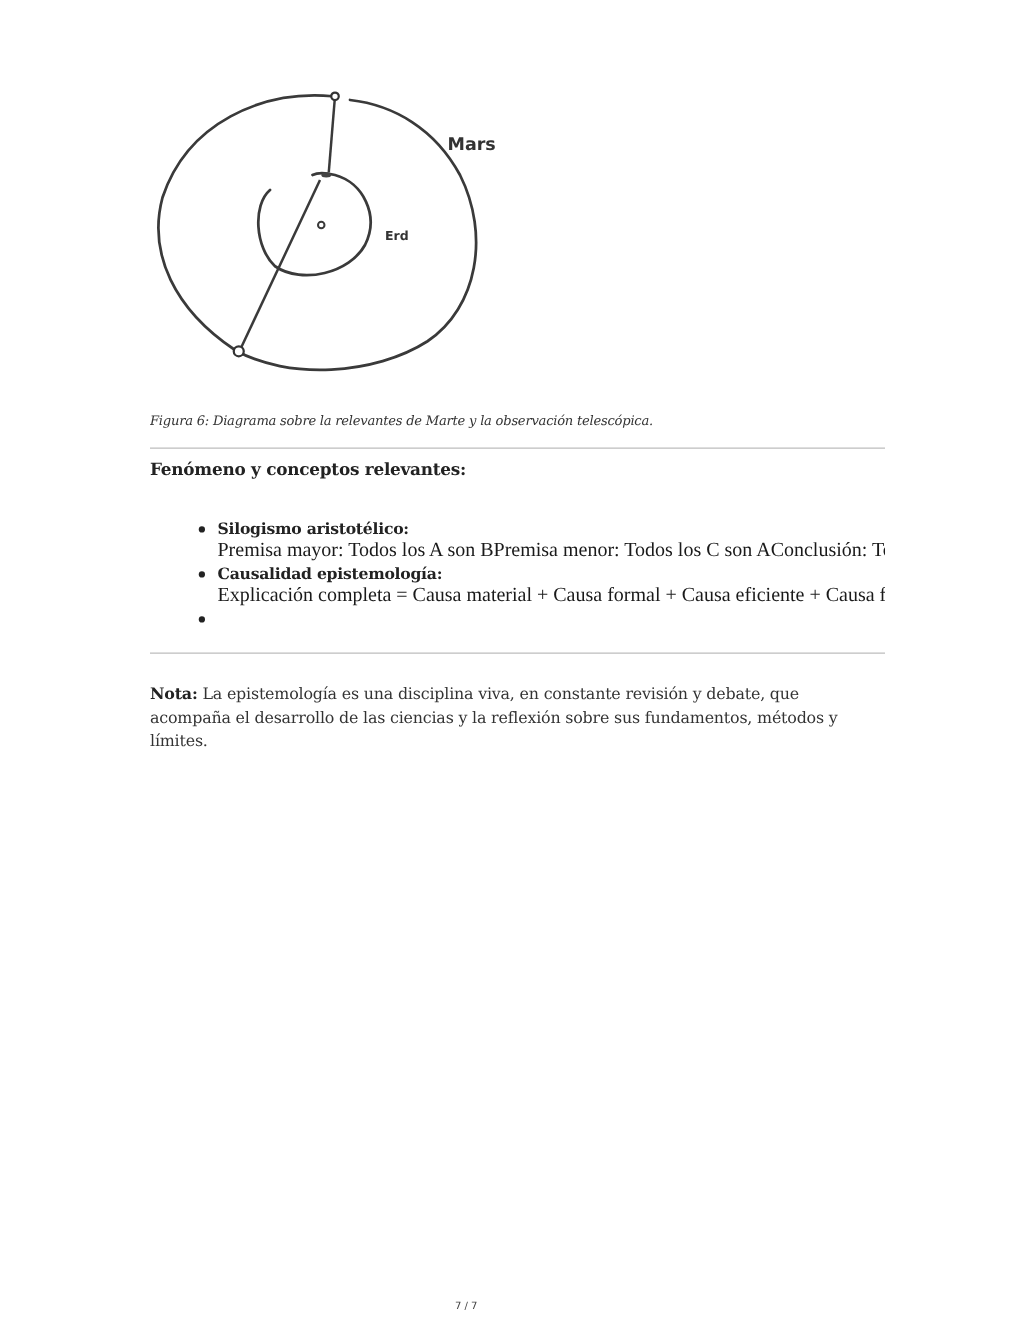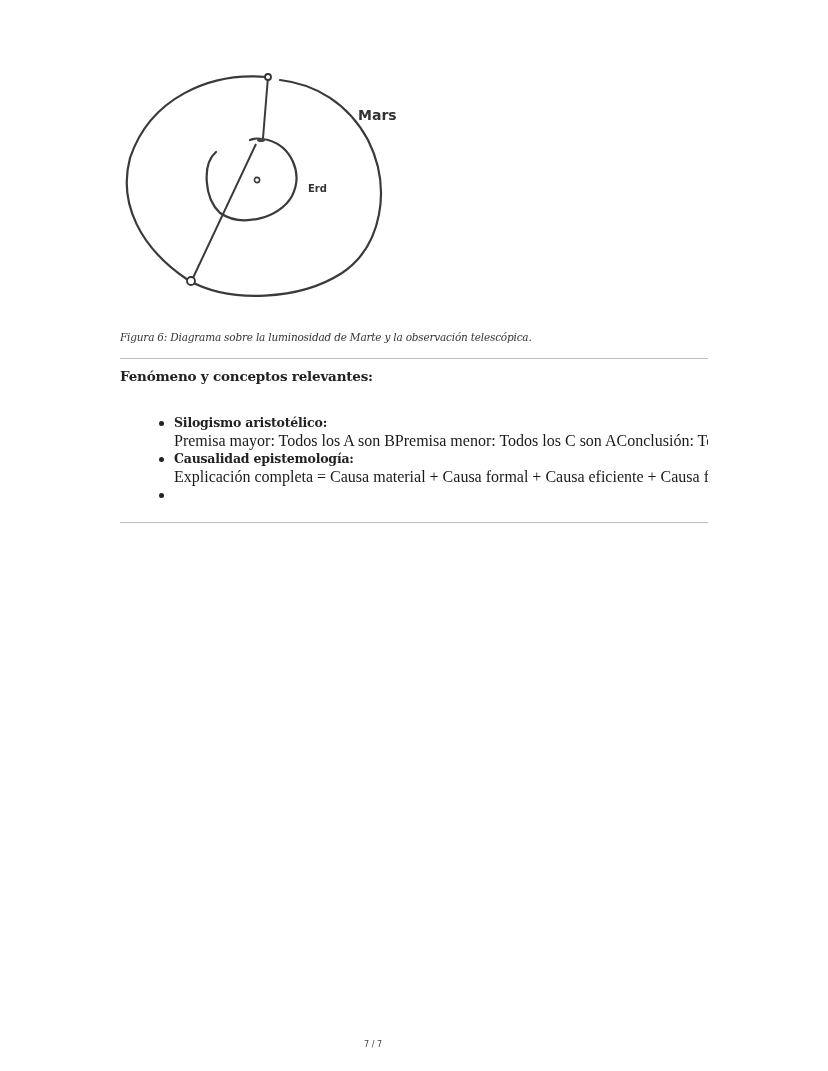--- a/index.html
+++ b/index.html
@@ -157,21 +157,21 @@
 
       <circle cx="148" cy="9" r="3" fill="#fff" stroke="#333" stroke-width="1.8"></circle>
       <ellipse cx="141" cy="72" rx="4" ry="2" fill="#444"></ellipse>
       <circle cx="71" cy="213" r="4" fill="#fff" stroke="#333" stroke-width="1.8"></circle>
 
       <text x="238" y="52" font-family="DejaVu Sans, sans-serif" font-size="14" font-weight="bold" fill="#333">Mars</text>
       <text x="188" y="124" font-family="DejaVu Sans, sans-serif" font-size="10" font-weight="bold" fill="#333">Erd</text>
     </svg>
   </div>
 
-  <div class="caption">Figura 6: Diagrama sobre la luminosidad de Marte y la observación telescópica.</div>
+  <div class="caption">Figura 6: Diagrama sobre la relevantes de Marte y la observación telescópica.</div>
 
   <div class="rule r1"></div>
 
   <div class="heading">Fenómeno y conceptos relevantes:</div>
 
   <ul class="concepts">
     <li class="concept">
       <span class="bullet"></span>
       <span class="label">Silogismo aristotélico:</span>
       <span class="formula">Premisa mayor: Todos los A son BPremisa menor: Todos los C son AConclusión: Todos los C son B</span>
@@ -181,16 +181,17 @@
       <span class="label">Causalidad epistemología:</span>
       <span class="formula">Explicación completa = Causa material + Causa formal + Causa eficiente + Causa final</span>
     </li>
     <li class="concept">
       <span class="bullet"></span>
     </li>
   </ul>
 
   <div class="rule r2"></div>
 
+  <p class="note"><b>Nota:</b><span> La epistemología es una disciplina viva, en constante revisión y debate, que acompaña el desarrollo de las ciencias y la reflexión sobre sus fundamentos, métodos y límites.</span></p>
 
 </div>
 
 <div class="page-number">7 / 7</div>
 
 </body></html>

